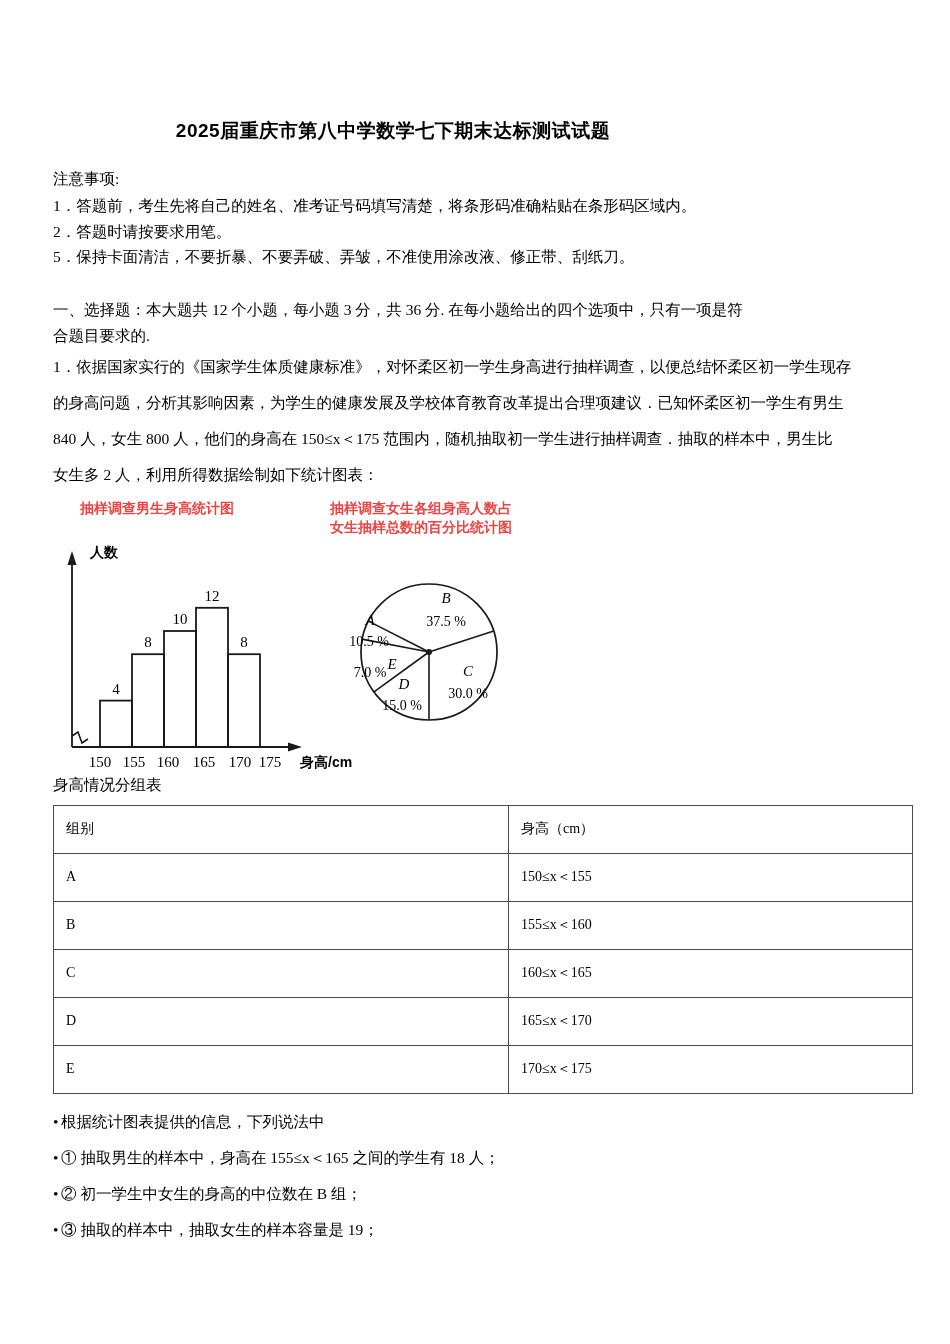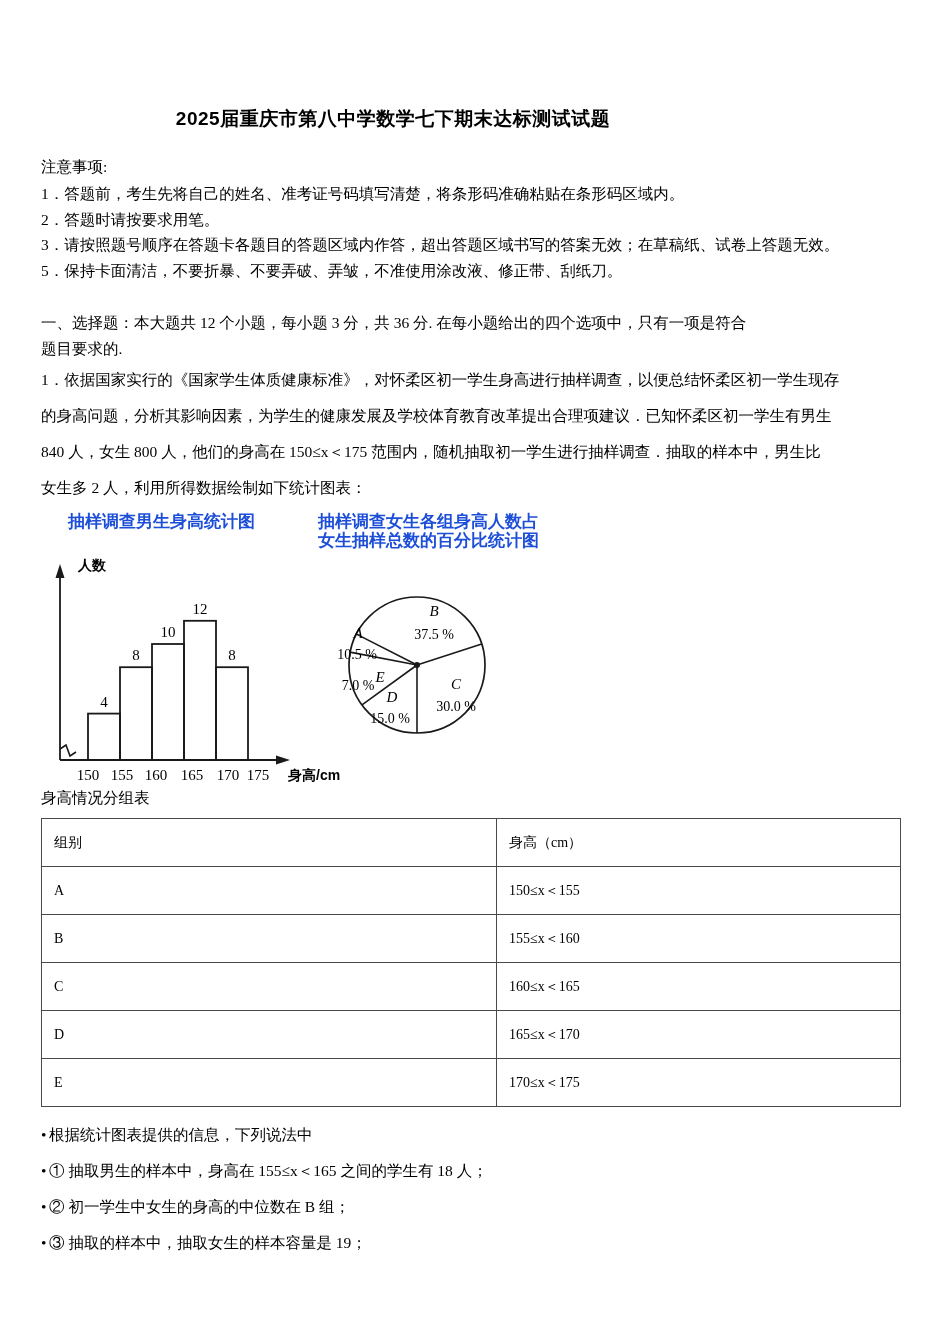--- a/index.html
+++ b/index.html
@@ -12,21 +12,21 @@
     height: 1344px;
     font-family: "Liberation Serif", "DejaVu Serif", serif;
     color: #000000;
     position: relative;
     overflow: hidden;
   }
   .page {
     position: relative;
     width: 786px;
     height: 1344px;
-    padding: 0;
+    padding: 12px;
     box-sizing: border-box;
   }
   .doc-title {
     text-align: center;
     font-family: "Liberation Sans", "DejaVu Sans", sans-serif;
     font-weight: bold;
     font-size: 19px;
     letter-spacing: 0.5px;
     margin: 0;
     padding-top: 106px;
@@ -65,23 +65,23 @@
   }
   
   .figures {
     position: relative;
     height: 270px;
     margin-top: 6px;
   }
   .fig-title {
     position: absolute;
     font-family: "Liberation Sans", "DejaVu Sans", sans-serif;
-    font-size: 17px;
+    font-size: 14px;
     font-weight: 600;
-    color: #1d4ed8;
+    color: #ef4444;
     line-height: 19px;
   }
   #bar-title { left: 68px; top: 0px; }
   #pie-title { left: 318px; top: 0px; width: 230px; }
   .chart-svg {
     position: absolute;
     left: 0;
     top: 0;
   }
   
@@ -147,21 +147,20 @@
 <body>
 
 <div class="page">
 
   <h1 class="doc-title">2025届重庆市第八中学数学七下期末达标测试试题</h1>
 
   <div class="notice-block">
     <div class="notice-head">注意事项:</div>
     <div class="notice-item">1．答题前，考生先将自己的姓名、准考证号码填写清楚，将条形码准确粘贴在条形码区域内。</div>
     <div class="notice-item">2．答题时请按要求用笔。</div>
-    <div class="notice-item">3．请按照题号顺序在答题卡各题目的答题区域内作答，超出答题区域书写的答案无效；在草稿纸、试卷上答题无效。</div>
     <div class="notice-item">5．保持卡面清洁，不要折暴、不要弄破、弄皱，不准使用涂改液、修正带、刮纸刀。</div>
   </div>
 
   <div class="section-head">一、选择题：本大题共 12 个小题，每小题 3 分，共 36 分. 在每小题给出的四个选项中，只有一项是符合题目要求的.</div>
 
   <div class="q-body">
     <div class="q-line">1．依据国家实行的《国家学生体质健康标准》，对怀柔区初一学生身高进行抽样调查，以便总结怀柔区初一学生现存</div>
     <div class="q-line">的身高问题，分析其影响因素，为学生的健康发展及学校体育教育改革提出合理项建议．已知怀柔区初一学生有男生</div>
     <div class="q-line">840 人，女生 800 人，他们的身高在 150≤x＜175 范围内，随机抽取初一学生进行抽样调查．抽取的样本中，男生比</div>
     <div class="q-line">女生多 2 人，利用所得数据绘制如下统计图表：</div>

